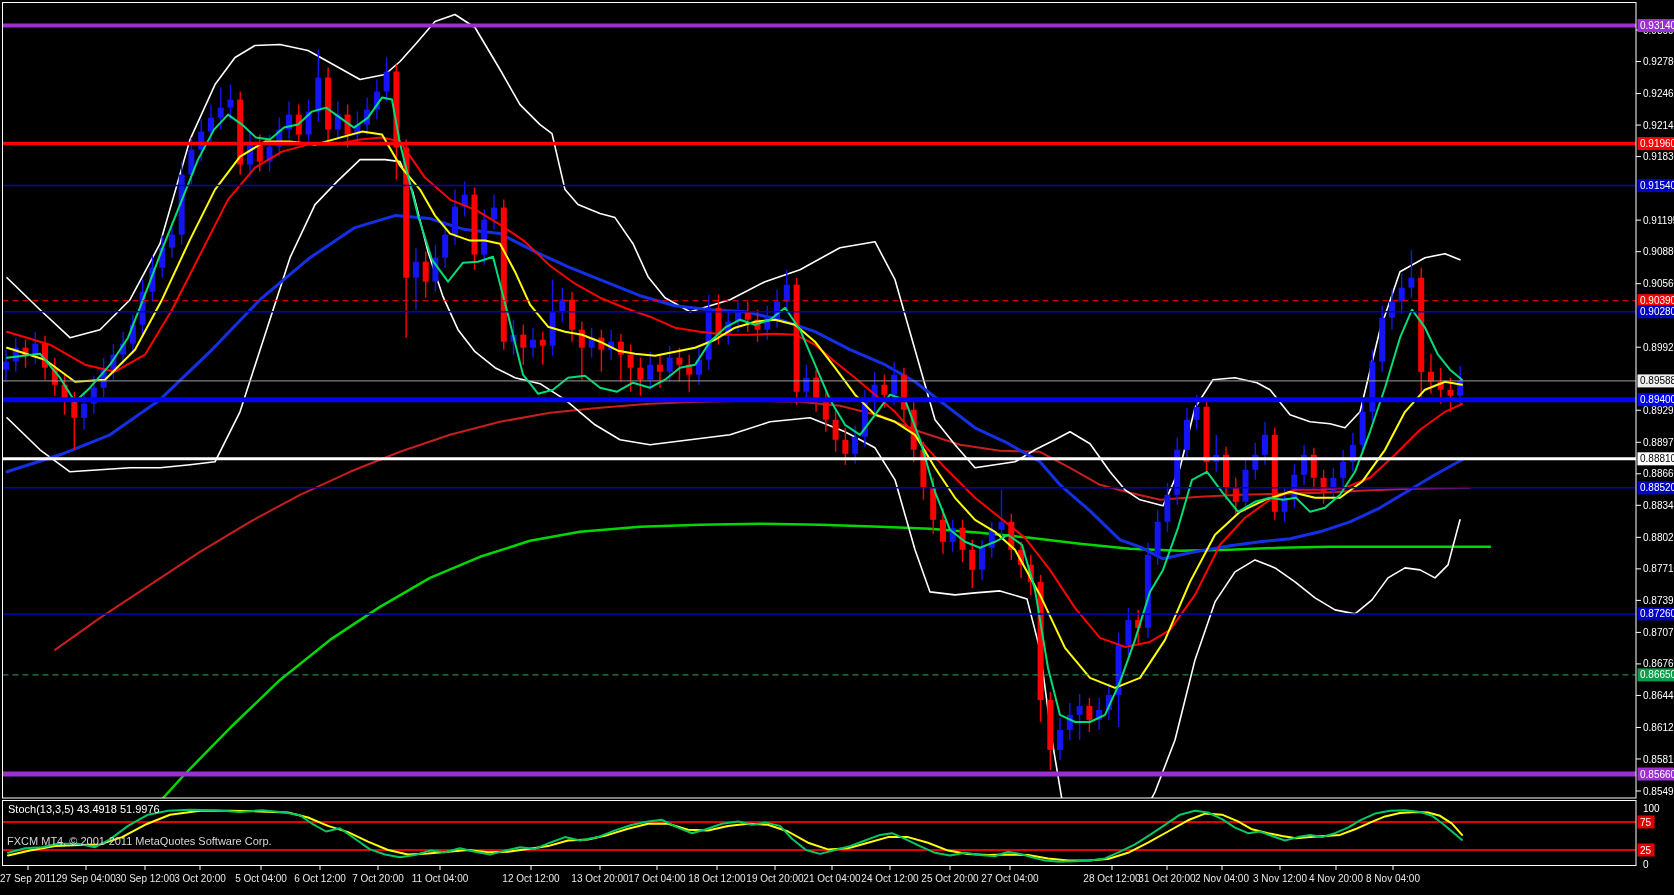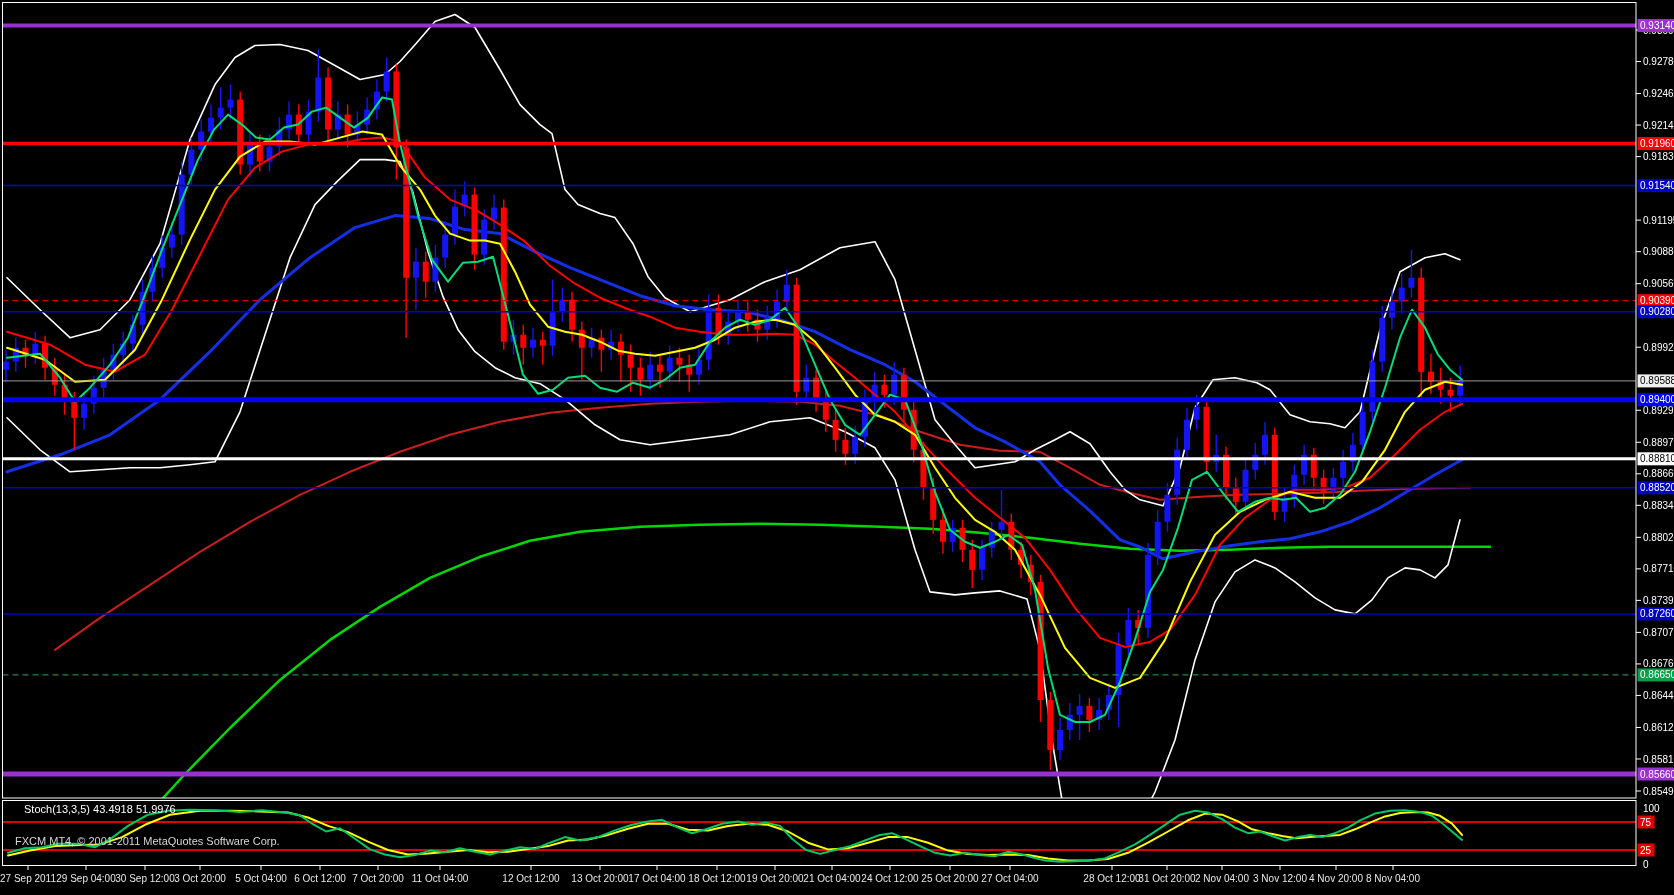--- a/index.html
+++ b/index.html
@@ -1,20 +1,20 @@
 <!DOCTYPE html>
 <html><head>
 <meta charset="utf-8">
 <style>
   html,body{margin:0;padding:0;background:#000;}
   .screen{position:relative;width:1674px;height:895px;background:#000;overflow:hidden;
           font-family:"Liberation Sans",sans-serif;}
   svg{position:absolute;left:0;top:0;}
-  .stoch-label{position:absolute;left:24px;top:803px;color:#FFFFFF;font-size:11px;}
-  .copyright{position:absolute;left:15px;top:835px;color:#D6D6D6;font-size:11px;}
+  .stoch-label{position:absolute;left:8px;top:803px;color:#FFFFFF;font-size:11px;}
+  .copyright{position:absolute;left:7px;top:835px;color:#D6D6D6;font-size:11px;}
 </style>
 </head>
 <body>
 
 <div class="screen">
   <svg id="cv" width="1674" height="895">
       <defs>
         <clipPath id="clipMain">
           <rect x="2.5" y="2.5" width="1633.5" height="795.5"></rect>
         </clipPath>

